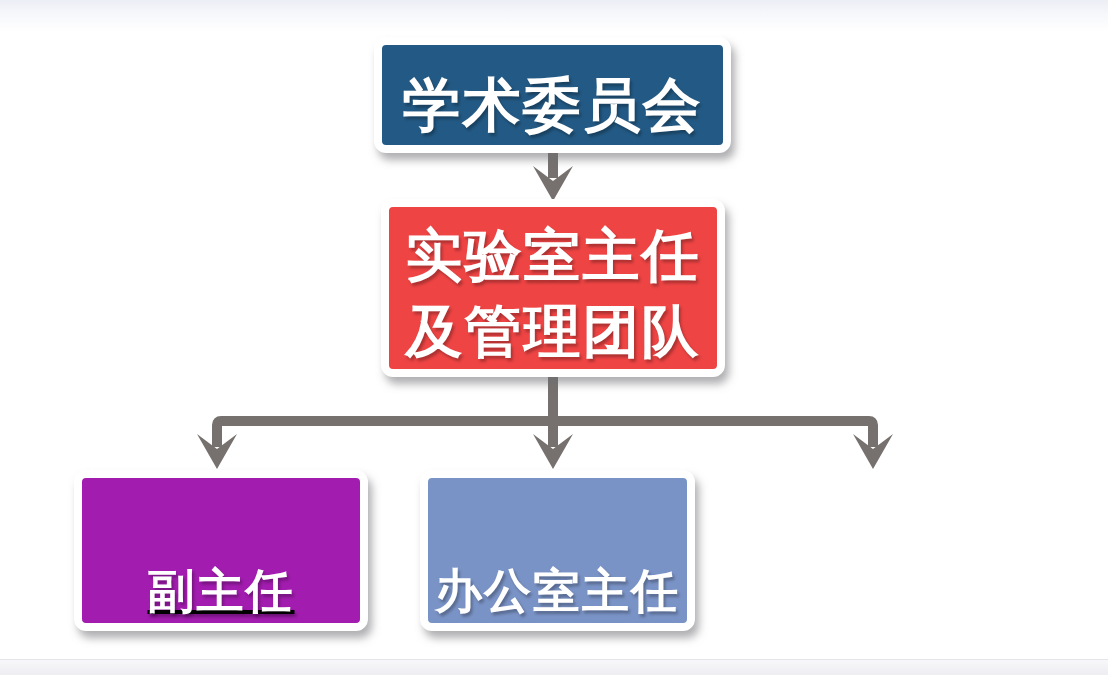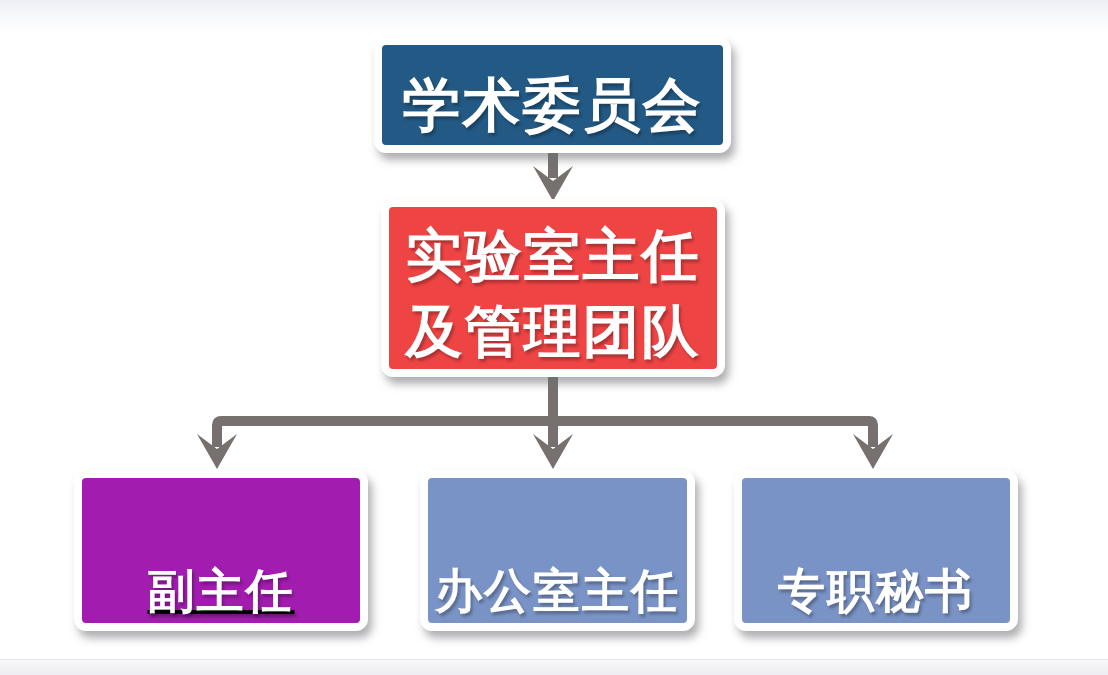--- a/index.html
+++ b/index.html
@@ -93,17 +93,14 @@
   </div>
 
   <div class="node node-deputy" style="background-color: #a21caf; text-decoration: underline;">
     <div class="label">副主任</div>
   </div>
 
   <div class="node node-office" style="background-color: rgb(122, 147, 198);">
     <div class="label">办公室主任</div>
   </div>
 
-  <div class="node node-secretary" style="background-color: rgb(122, 147, 198);">
-    <div class="label">专职秘书</div>
-  </div>
 
 </div>
 
 </body></html>

